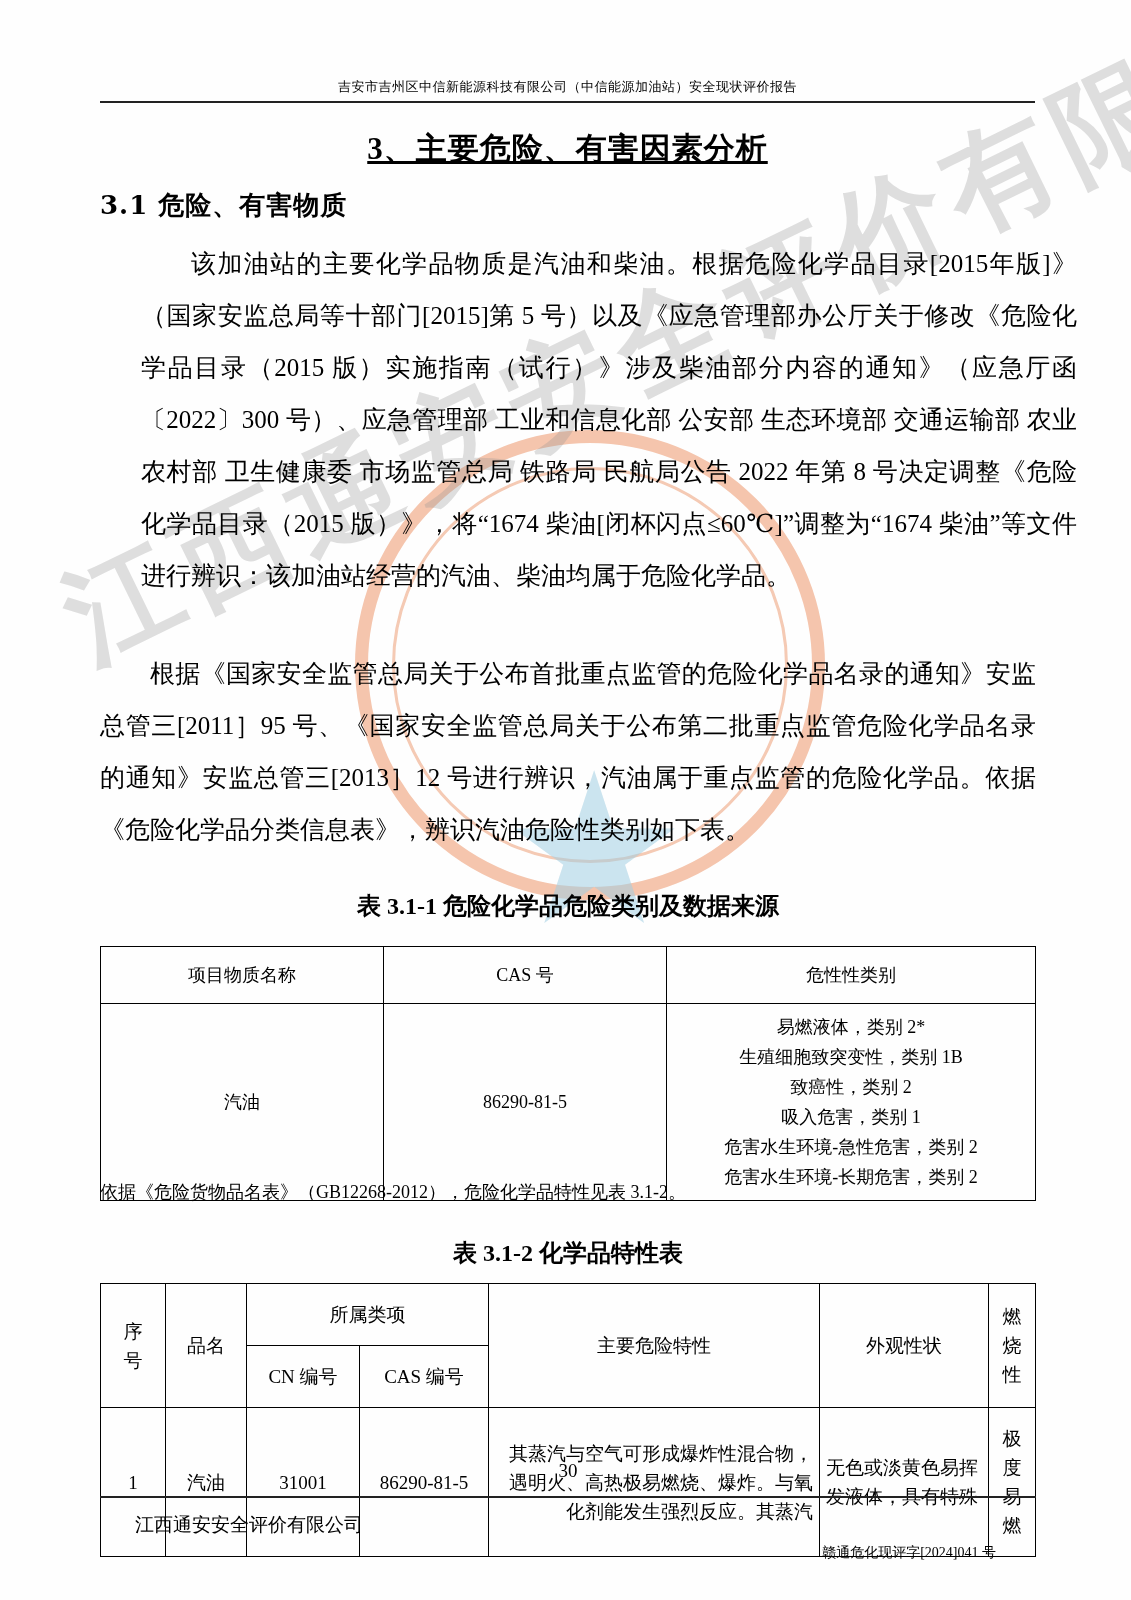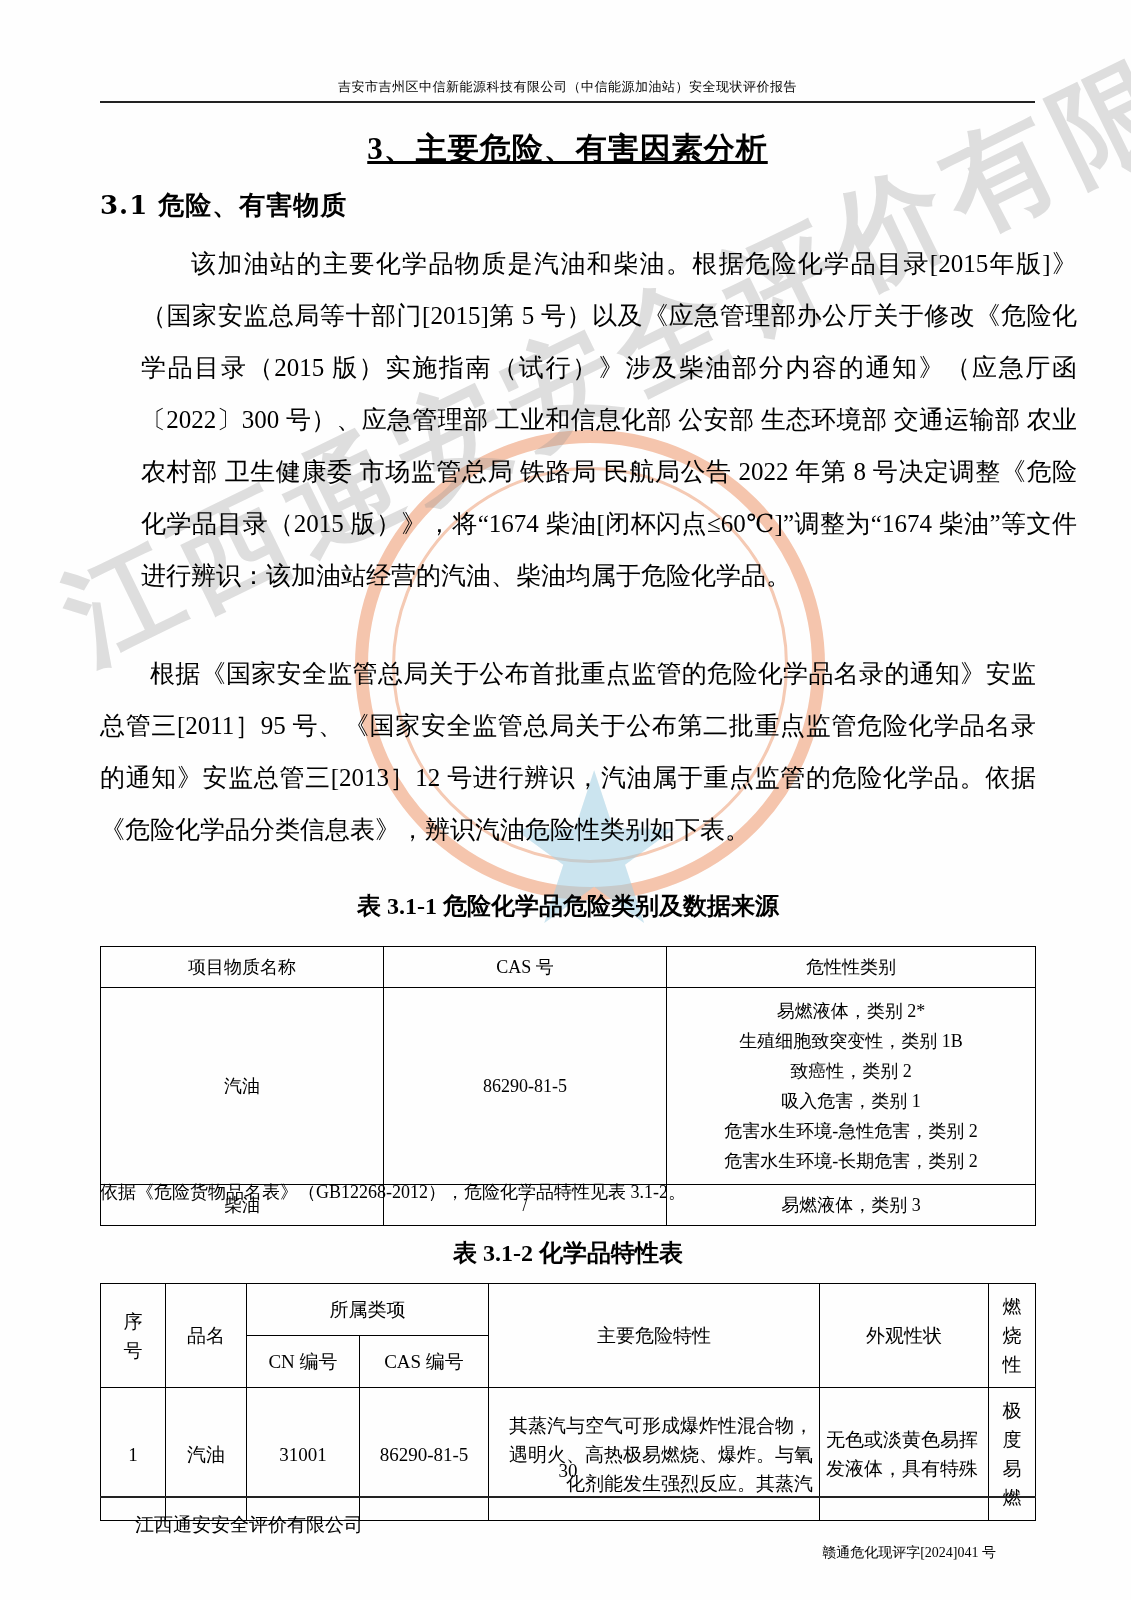--- a/index.html
+++ b/index.html
@@ -150,21 +150,21 @@
     font-size: 18px;
   }
 
   table {
     position: absolute;
     border-collapse: collapse;
     font-size: 18px;
   }
   table td, table th {
     border: 1px solid #000;
-    padding: 8px 6px;
+    padding: 16px 6px;
     text-align: center;
     font-weight: normal;
     vertical-align: middle;
   }
   #table1 {
     left: 100px;
     top: 946px;
     width: 936px;
   }
   #table1 .hz-cell { padding: 8px 0; line-height: 30px; }
@@ -243,25 +243,20 @@
         <td>86290-81-5</td>
         <td class="hz-cell cell-lines">
           <span>易燃液体，类别 2*</span>
           <span>生殖细胞致突变性，类别 1B</span>
           <span>致癌性，类别 2</span>
           <span>吸入危害，类别 1</span>
           <span>危害水生环境-急性危害，类别 2</span>
           <span>危害水生环境-长期危害，类别 2</span>
         </td>
       </tr>
-      <tr>
-        <td>柴油</td>
-        <td>/</td>
-        <td>易燃液体，类别 3</td>
-      </tr>
     </tbody>
       </table>
 
     <div class="mid-para">依据《危险货物品名表》（GB12268-2012），危险化学品特性见表 3.1-2。</div>
 
     <div class="tbl-caption" id="cap2">表 3.1-2      化学品特性表</div>
 
     <table id="table2">
       <tbody>
           <tr>

